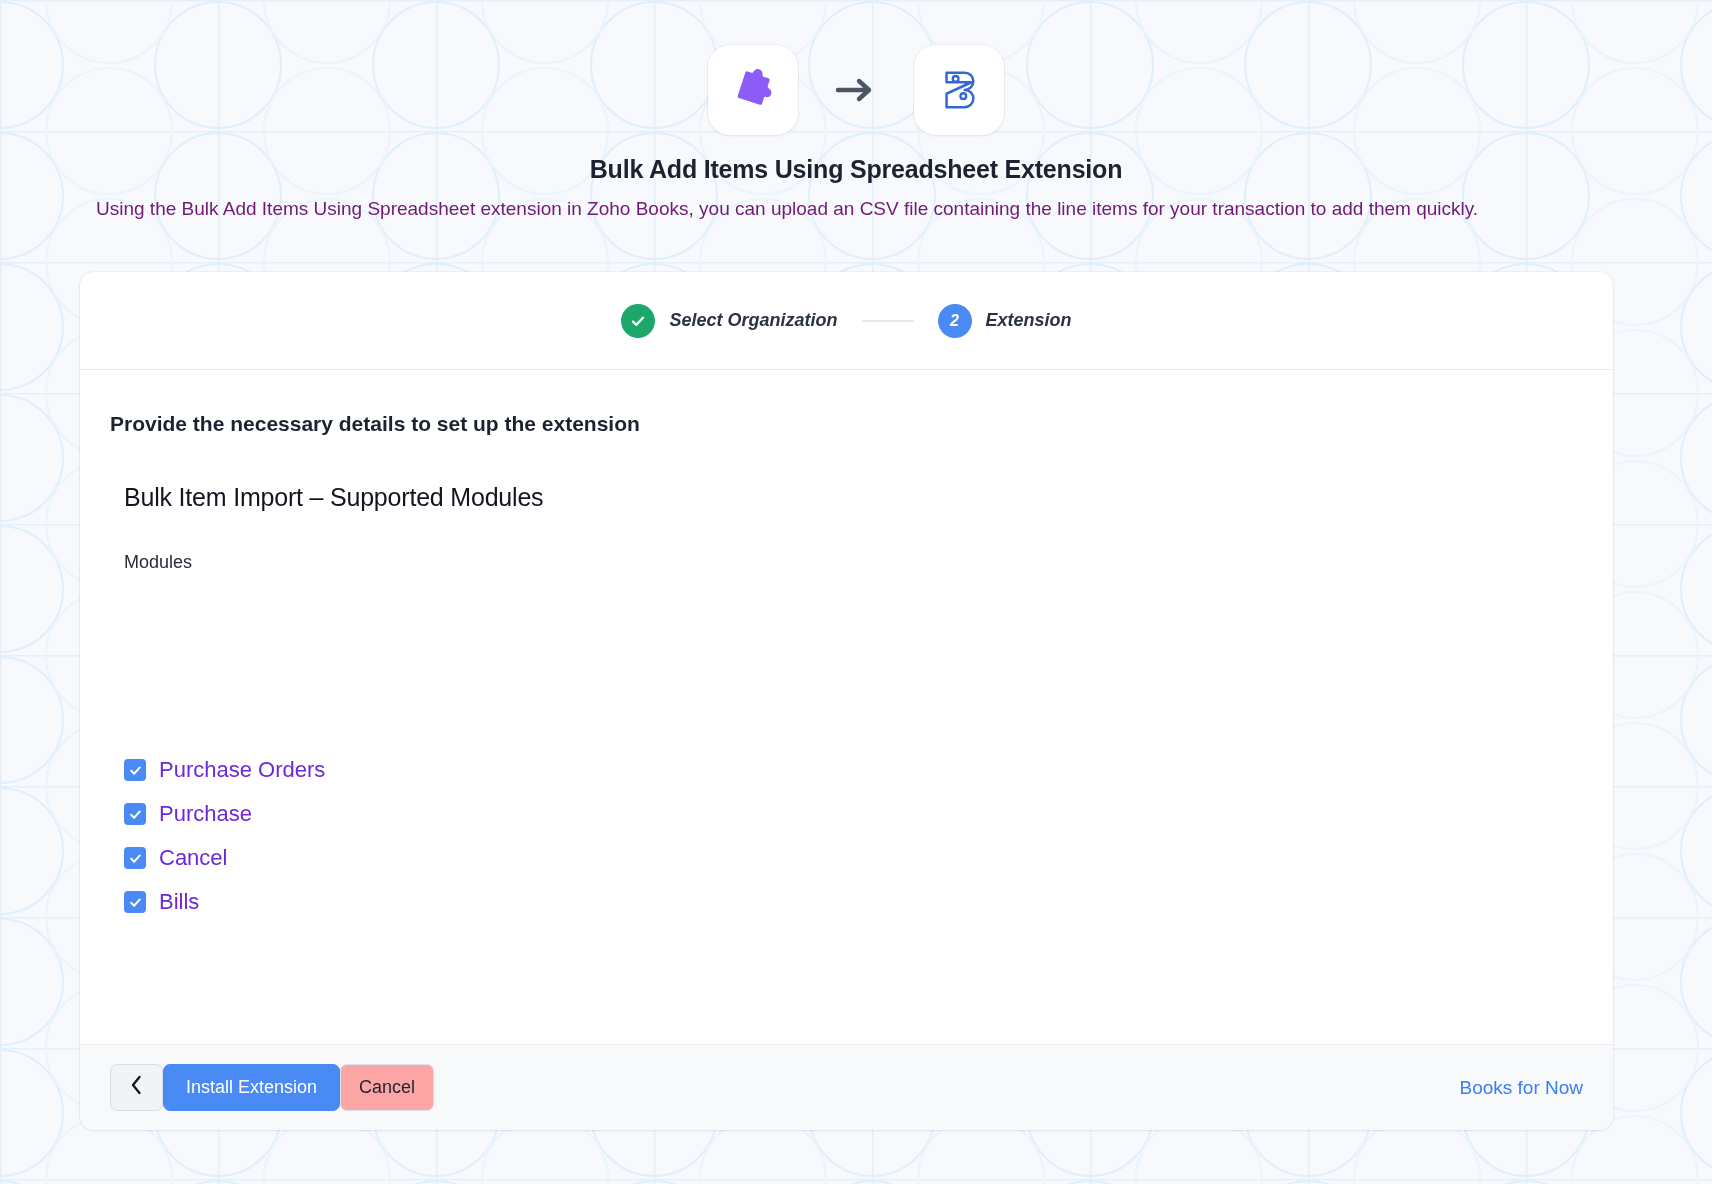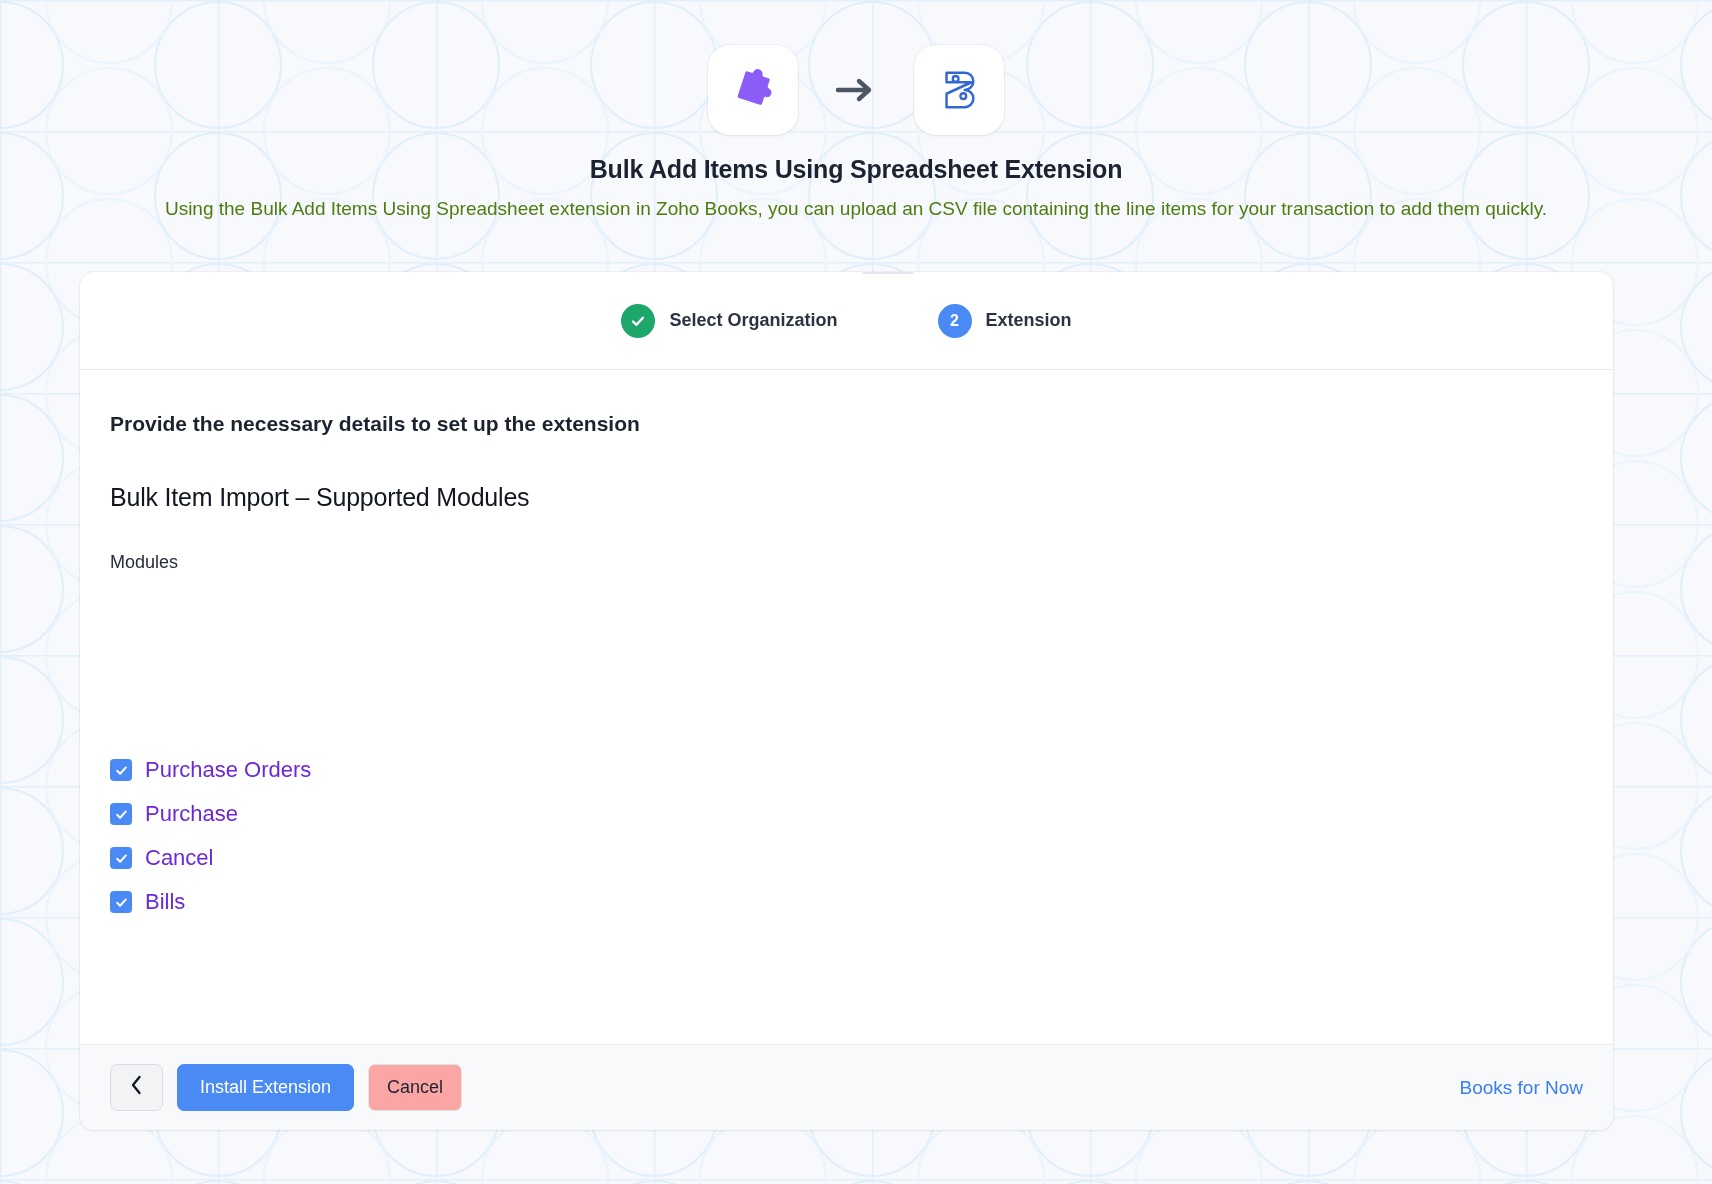--- a/index.html
+++ b/index.html
@@ -74,24 +74,23 @@
     color: #1c2330;
     letter-spacing: -0.2px;
   }
 
   .page-subtitle {
     position: absolute;
     top: 192px;
     left: 50%;
     transform: translateX(-50%);
     width: 1520px;
-    text-align: center;
     font-size: 19px;
     line-height: 33px;
-    color: #4d7c0f;
+    color: #701a75;
   }
 
   
   .card {
     position: absolute;
     left: 80px;
     top: 272px;
     width: 1533px;
     height: 858px;
     background: #ffffff;
@@ -99,22 +98,24 @@
     box-shadow: 0 1px 3px rgba(16,24,40,.07), 0 0 0 1px rgba(16,24,40,.04);
     display: flex;
     flex-direction: column;
     overflow: hidden;
   }
 
   .stepper {
     height: 98px;
     flex: 0 0 98px;
     display: flex;
+    align-items: center;
     justify-content: center;
     border-bottom: 1px solid #eaecf0;
+    font-style: italic;
   }
 
   .step {
     display: flex;
     align-items: center;
     gap: 14px;
   }
 
   .step-bubble {
     width: 34px;
@@ -155,20 +156,21 @@
 
   .section-lead {
     font-size: 21px;
     font-weight: bold;
     color: #1c2330;
     margin-left: 0;
   }
 
   .form-block {
     margin-top: 47px;
+    margin-left: 14px;
   }
 
   .form-heading {
     font-size: 25px;
     font-weight: normal;
     color: #111620;
     letter-spacing: -0.2px;
   }
 
   .field-row {
@@ -223,21 +225,20 @@
     background: #f8f9fb;
     border-top: 1px solid #eaecf0;
     display: flex;
     align-items: center;
     padding: 0 30px;
   }
 
   .footer-left {
     display: flex;
     align-items: center;
-    gap: 14px;
   }
 
   .btn {
     font-family: "Liberation Sans", sans-serif;
     font-size: 18px;
     border-radius: 7px;
     cursor: pointer;
     border: 1px solid #d9dde3;
     background: #f2f3f5;
     color: #1c2330;

